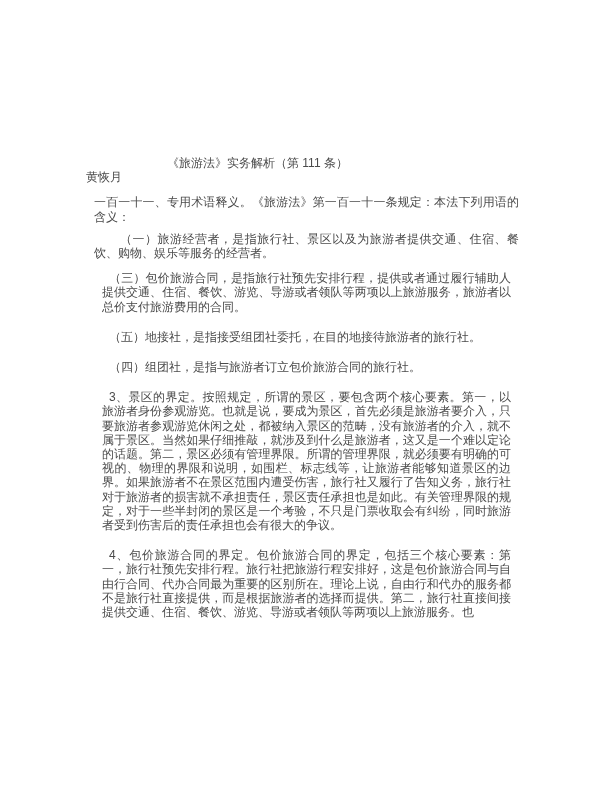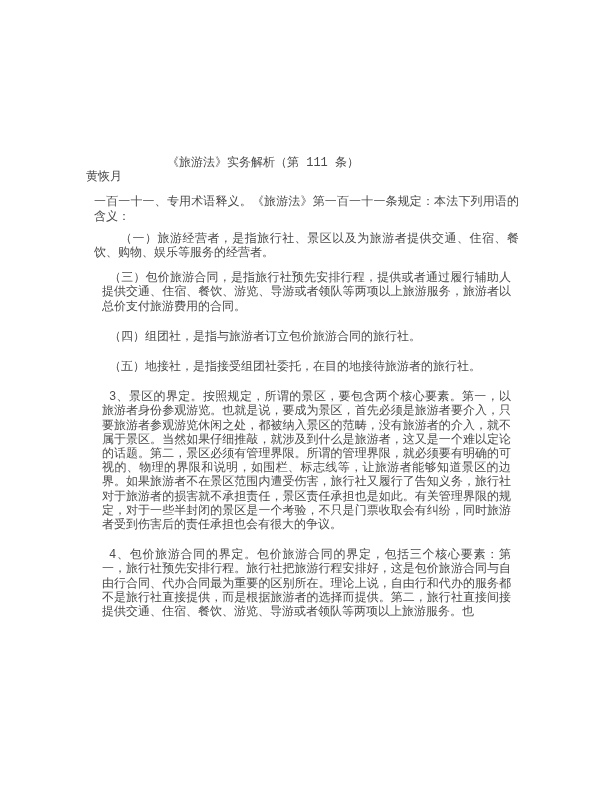--- a/index.html
+++ b/index.html
@@ -6,21 +6,21 @@
     margin: 0;
     padding: 0;
     background: #ffffff;
   }
   .page {
     position: relative;
     width: 612px;
     height: 792px;
     background: #ffffff;
     overflow: hidden;
-    font-family: Liberation Mono, monospace;
+    font-family: Liberation Sans, sans-serif;
   }
   .content {
     position: absolute;
     left: 86px;
     top: 156px;
     width: 441px;
     color: #4a4a4a;
     font-size: 12px;
     line-height: 14.2px;
     text-align: justify;
@@ -56,23 +56,23 @@
 
     <div class="author-line">黄恢月</div>
 
     <div class="block para">
       <p>一百一十一、专用术语释义。《旅游法》第一百一十一条规定：本法下列用语的含义：</p>
       <p class="indent-l">（一）旅游经营者，是指旅行社、景区以及为旅游者提供交通、住宿、餐饮、购物、娱乐等服务的经营者。</p>
     </div>
 
     <p class="para indent-s">（三）包价旅游合同，是指旅行社预先安排行程，提供或者通过履行辅助人提供交通、住宿、餐饮、游览、导游或者领队等两项以上旅游服务，旅游者以总价支付旅游费用的合同。</p>
 
+    <p class="para indent-s">（五）地接社，是指接受组团社委托，在目的地接待旅游者的旅行社。</p>
+
     <p class="para indent-s">（四）组团社，是指与旅游者订立包价旅游合同的旅行社。</p>
-
-    <p class="para indent-s">（五）地接社，是指接受组团社委托，在目的地接待旅游者的旅行社。</p>
 
 
 
 
     <p class="para indent-s">3、景区的界定。按照规定，所谓的景区，要包含两个核心要素。第一，以旅游者身份参观游览。也就是说，要成为景区，首先必须是旅游者要介入，只要旅游者参观游览休闲之处，都被纳入景区的范畴，没有旅游者的介入，就不属于景区。当然如果仔细推敲，就涉及到什么是旅游者，这又是一个难以定论的话题。第二，景区必须有管理界限。所谓的管理界限，就必须要有明确的可视的、物理的界限和说明，如围栏、标志线等，让旅游者能够知道景区的边界。如果旅游者不在景区范围内遭受伤害，旅行社又履行了告知义务，旅行社对于旅游者的损害就不承担责任，景区责任承担也是如此。有关管理界限的规定，对于一些半封闭的景区是一个考验，不只是门票收取会有纠纷，同时旅游者受到伤害后的责任承担也会有很大的争议。</p>
 
     <p class="para indent-s">4、包价旅游合同的界定。包价旅游合同的界定，包括三个核心要素：第一，旅行社预先安排行程。旅行社把旅游行程安排好，这是包价旅游合同与自由行合同、代办合同最为重要的区别所在。理论上说，自由行和代办的服务都不是旅行社直接提供，而是根据旅游者的选择而提供。第二，旅行社直接间接提供交通、住宿、餐饮、游览、导游或者领队等两项以上旅游服务。也</p>
 
   </div>
 </div>

